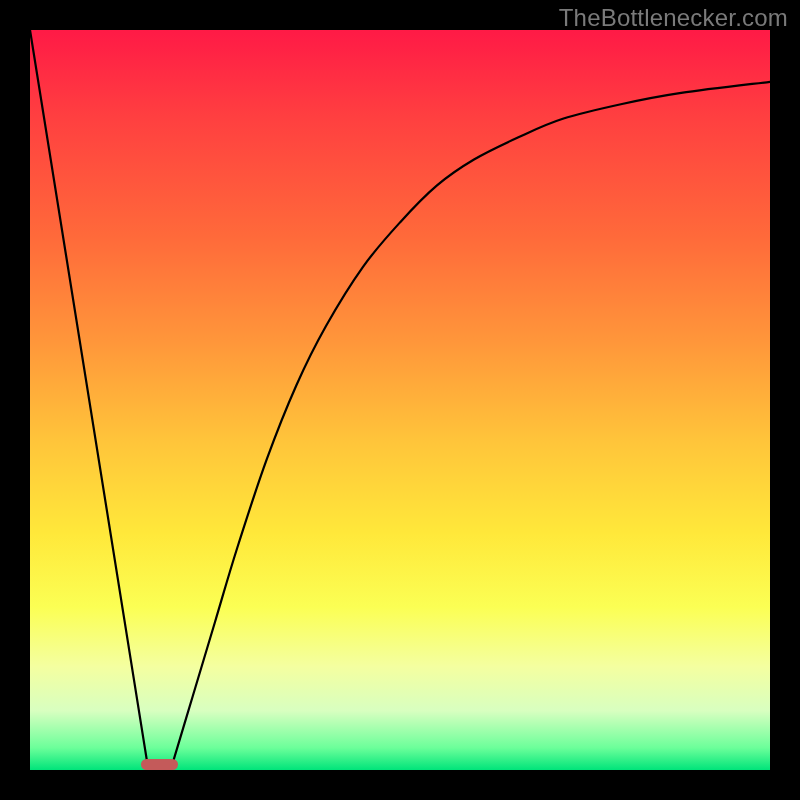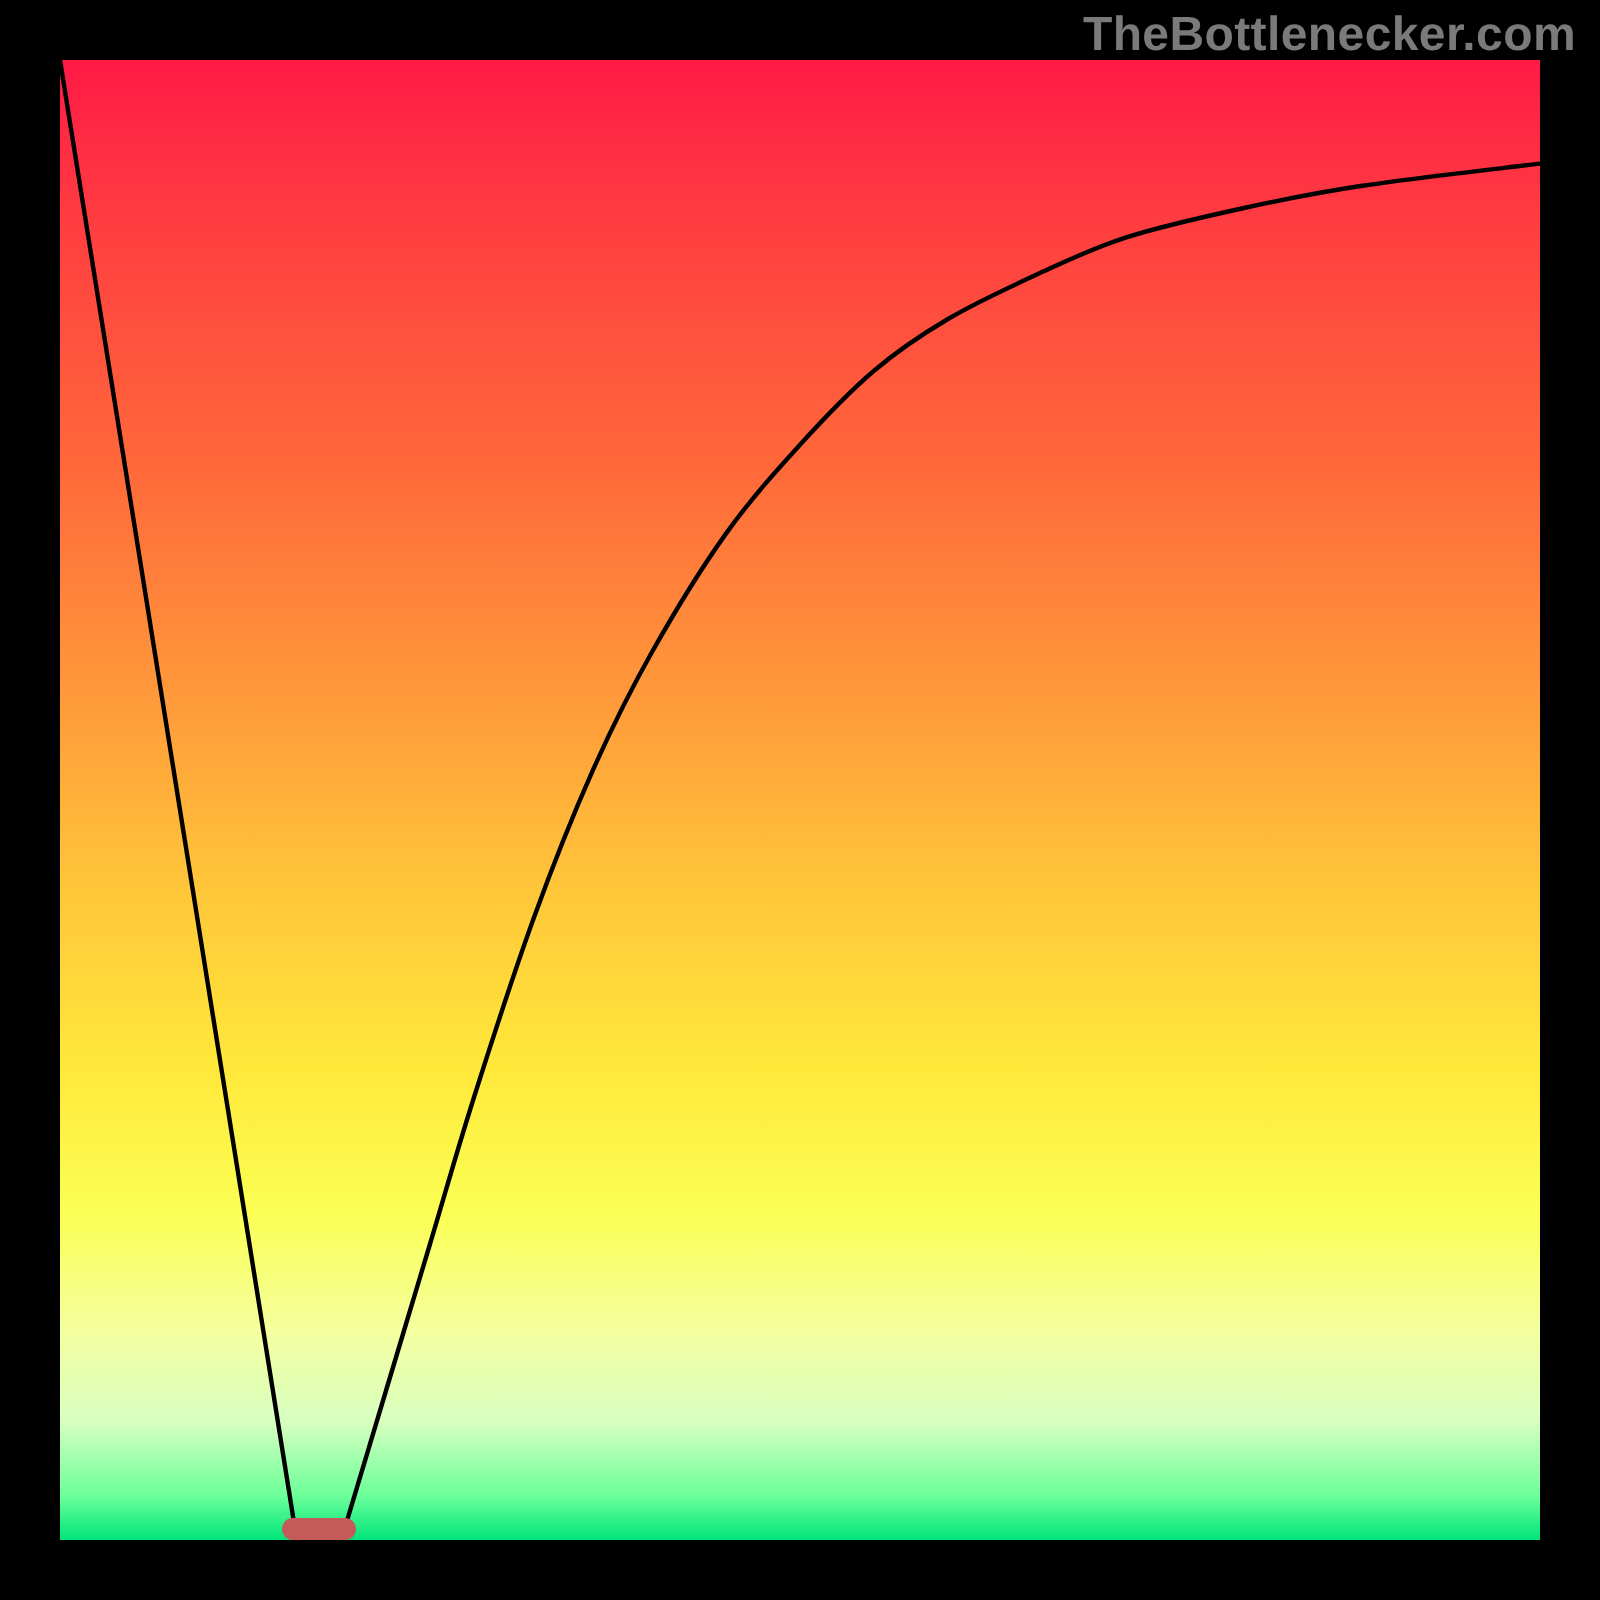--- a/index.html
+++ b/index.html
@@ -37,21 +37,21 @@
       #6cff9a 97%,
       #00e47a 100%
     );
   }
   .watermark {
     position: absolute;
     top: 4px;
     right: 12px;
     color: #7a7a7a;
     font-size: 24px;
-    font-weight: 700;
+    font-weight: 400;
     letter-spacing: 0.2px;
   }
   svg.curves {
     position: absolute;
     left: 0;
     top: 0;
     width: 740px;
     height: 740px;
   }
   svg.curves path {

